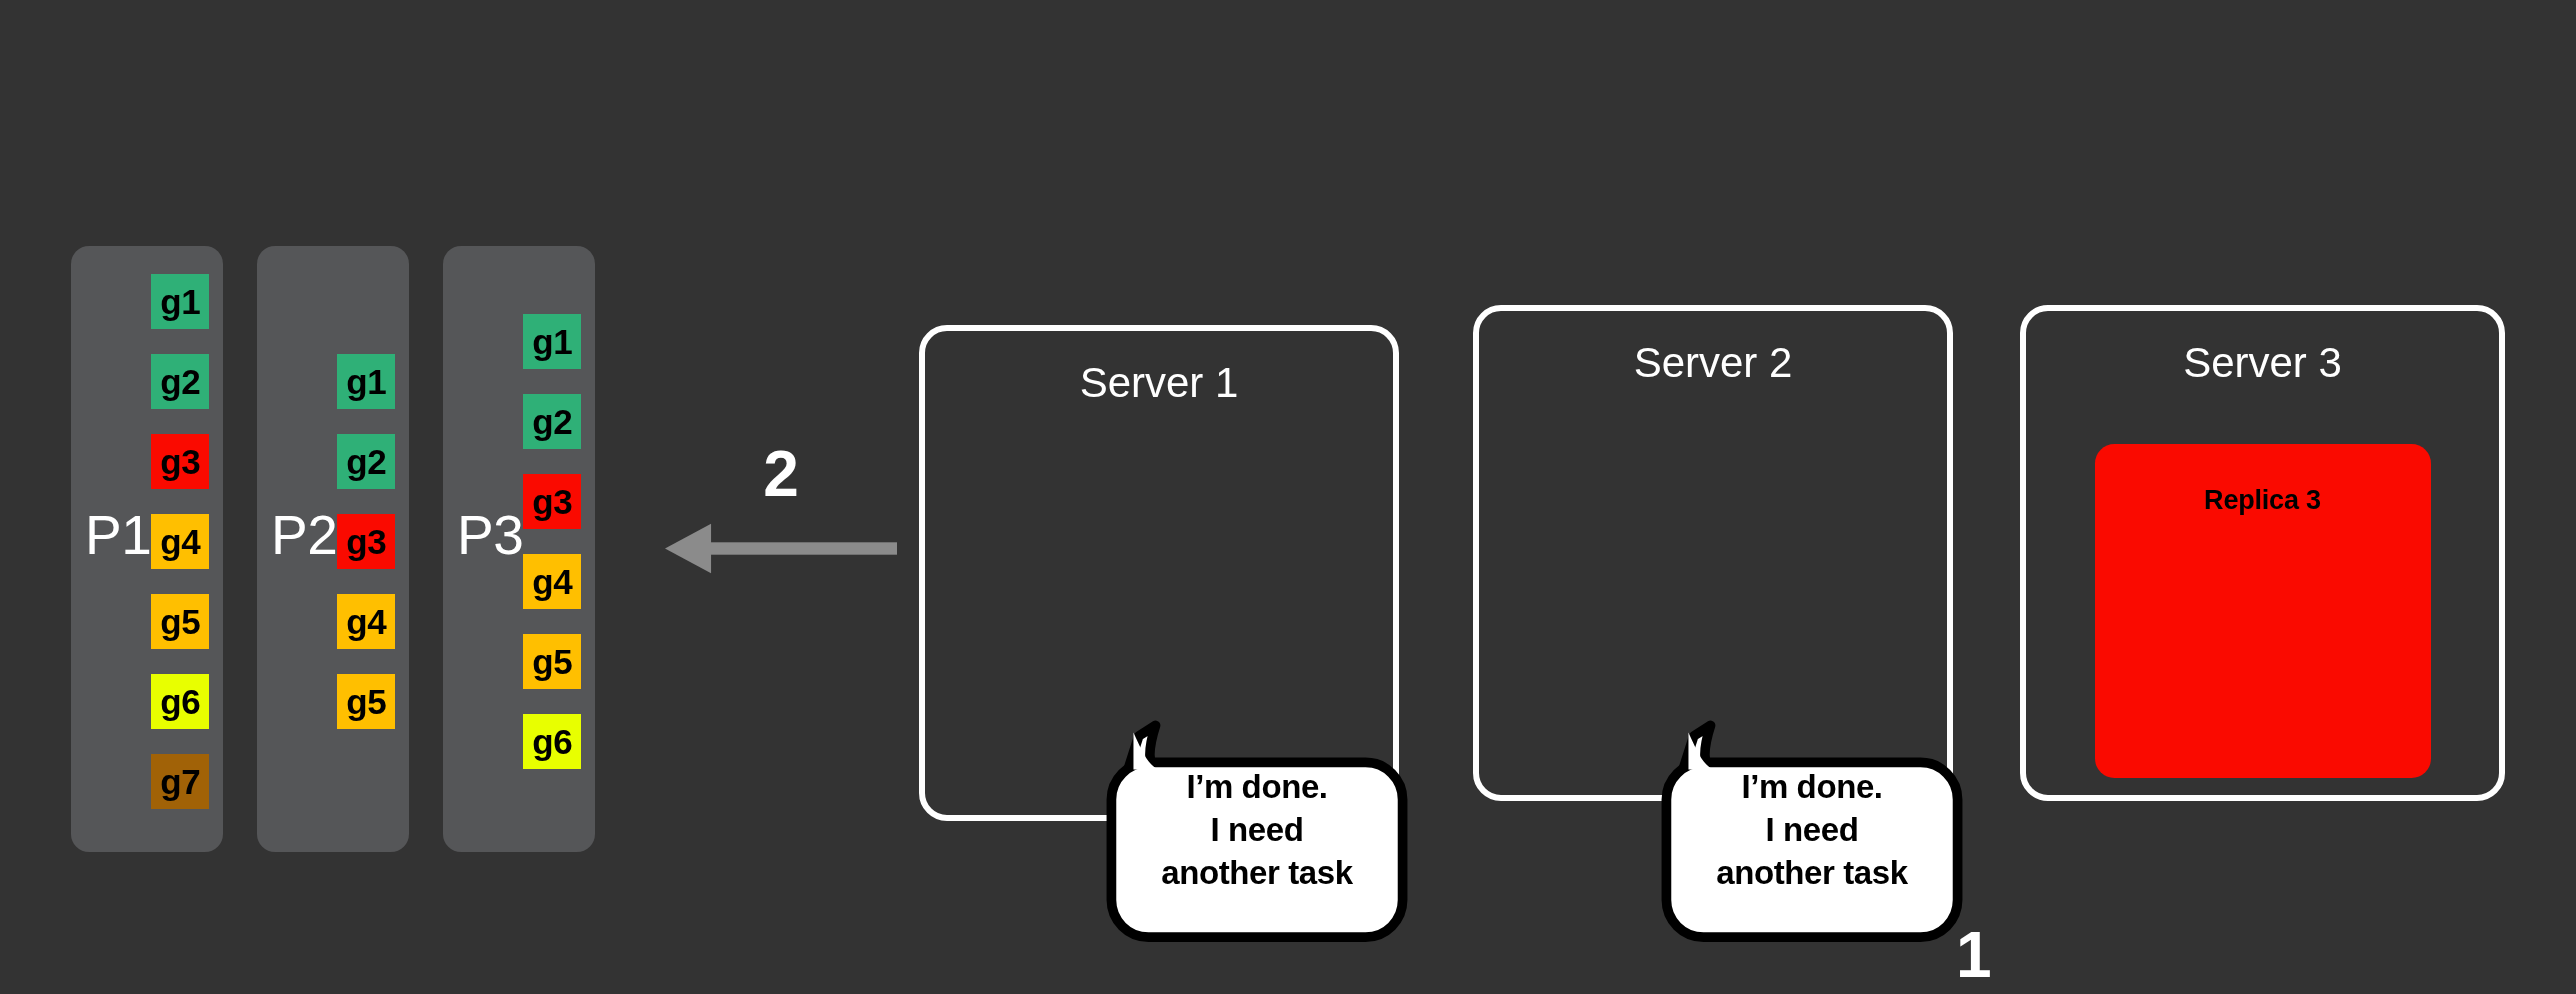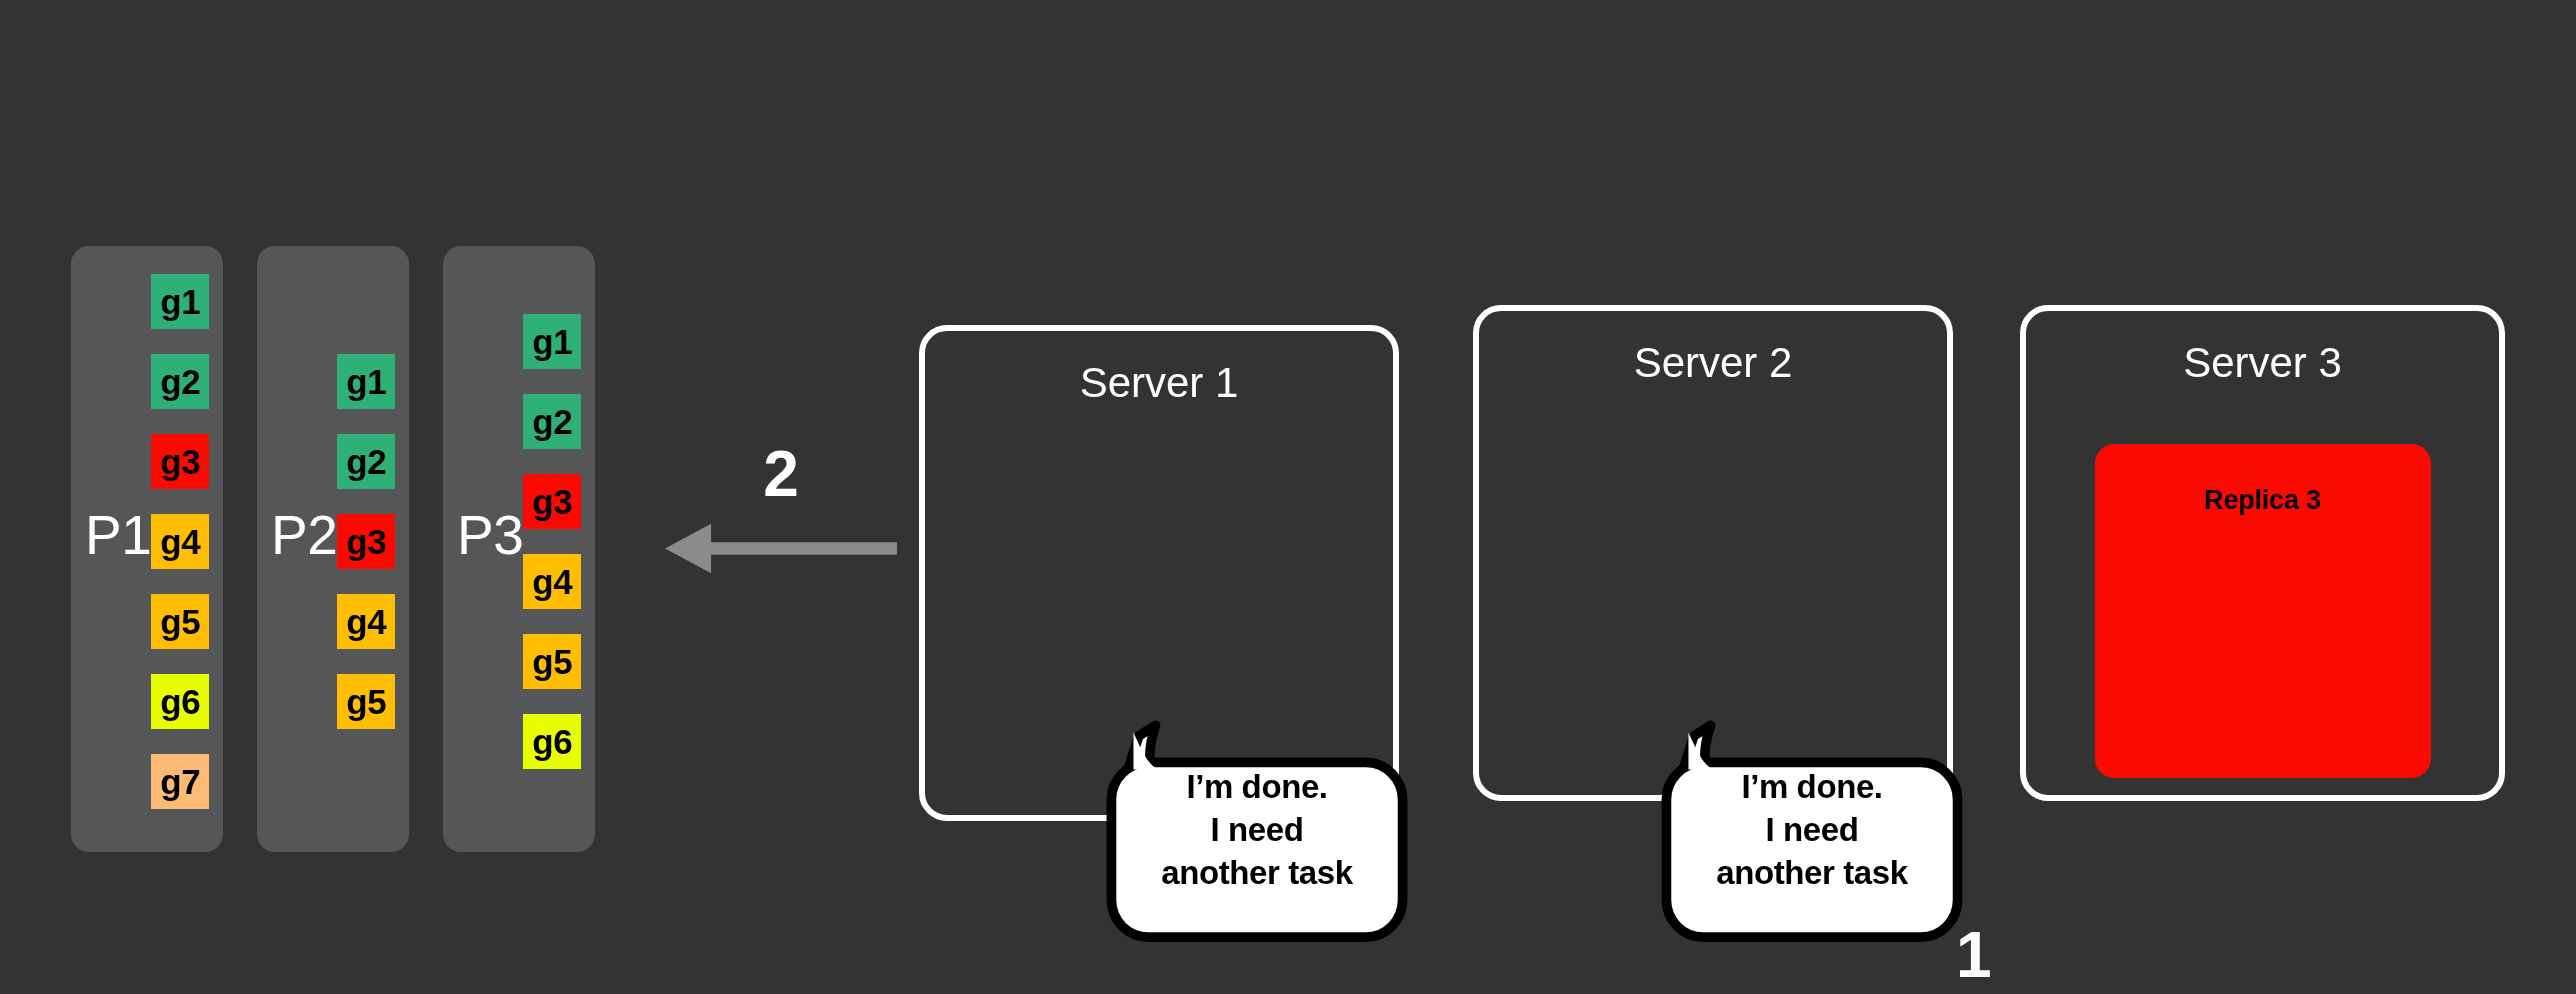--- a/index.html
+++ b/index.html
@@ -204,21 +204,21 @@
 
     <div class="partition">
       <div class="partition-title">P1</div>
       <div class="partition-blocks">
         <div class="gblock" style="background: rgb(47, 176, 119);">g1</div>
         <div class="gblock" style="background: rgb(47, 176, 119);">g2</div>
         <div class="gblock" style="background: rgb(250, 10, 0);">g3</div>
         <div class="gblock" style="background: rgb(255, 191, 0);">g4</div>
         <div class="gblock" style="background: rgb(255, 191, 0);">g5</div>
         <div class="gblock" style="background: rgb(232, 255, 0);">g6</div>
-        <div class="gblock" style="background: #fdba74;">g7</div>
+        <div class="gblock" style="background: #a16207;">g7</div>
       </div>
     </div>
 
     <div class="partition">
       <div class="partition-title">P2</div>
       <div class="partition-blocks">
         <div class="gblock" style="background: rgb(47, 176, 119);">g1</div>
         <div class="gblock" style="background: rgb(47, 176, 119);">g2</div>
         <div class="gblock" style="background: rgb(250, 10, 0);">g3</div>
         <div class="gblock" style="background: rgb(255, 191, 0);">g4</div>

